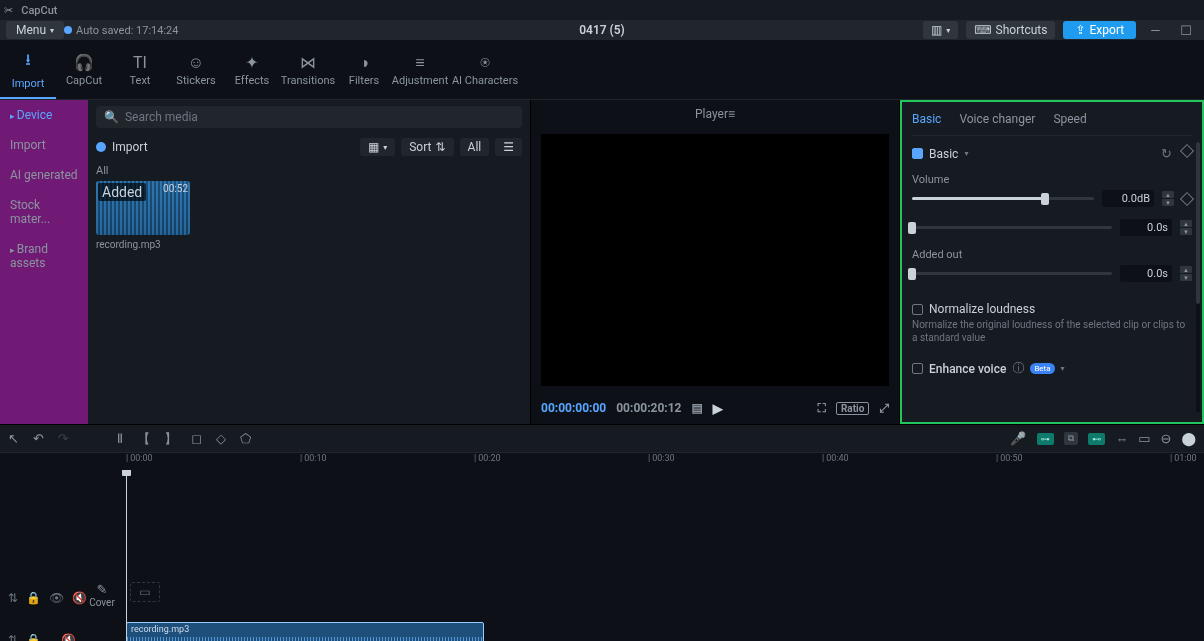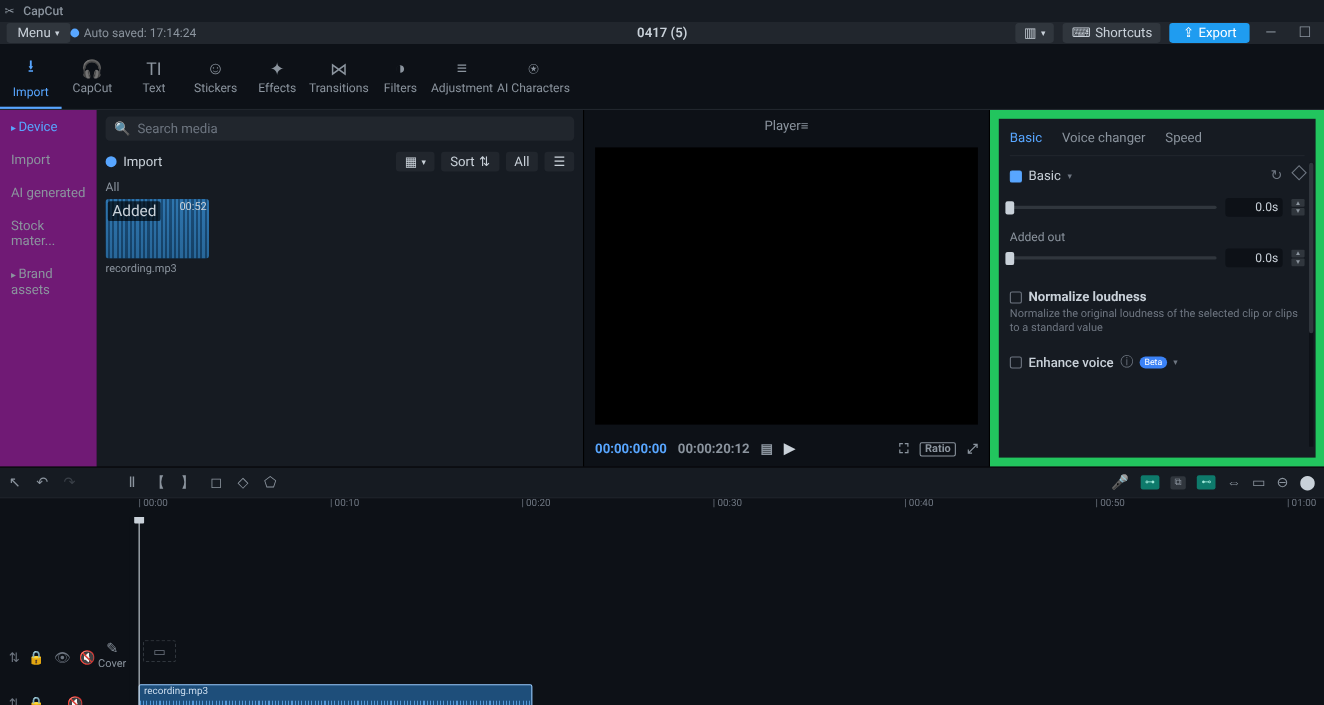--- a/index.html
+++ b/index.html
@@ -52,21 +52,21 @@
 
 .player-panel { flex:1; background:#0d1117; display:flex; flex-direction:column; border-left:1px solid #000; border-right:1px solid #000;}
 .player-head { height:28px; display:flex; align-items:center; justify-content:center; padding:0 10px; color:#8b949e; }
 .player-body { flex:1; margin:6px 10px; background:#000; }
 .player-foot { height:32px; display:flex; align-items:center; padding:0 10px; gap:10px; color:#8b949e;font-weight:bold;}
 .player-foot .time1{ color:#58a6ff;}
 .pf-right{ margin-left:auto; display:flex; gap:10px; align-items:center;}
 .ratio-box{ border:1px solid #8b949e; padding:0 4px; border-radius:2px; font-size:10px;}
 
 
-.inspector { width:304px; background:#161b22; border:8px solid #22c55e; display:flex; flex-direction:column; padding:0 10px 10px; }
+.inspector { width:304px; background:#161b22; border:2px solid #22c55e; display:flex; flex-direction:column; padding:0 10px 10px; }
 .insp-tabs { display:flex; gap:18px; height:34px; align-items:center; border-bottom:1px solid #21262d; }
 .insp-tab { color:#8b949e; cursor:pointer;}
 .insp-tab.active { color:#58a6ff; }
 .insp-section-head { display:flex; align-items:center; justify-content:space-between; padding:10px 0 6px;}
 .insp-section-head .left{ display:flex; align-items:center; gap:6px;}
 .chk { width:11px;height:11px;border:1px solid #58a6ff;background:#58a6ff;border-radius:2px;display:inline-block;}
 .chk.off{ background:transparent; border-color:#6e7681;}
 .prop { margin:6px 0; }
 .prop-label { color:#8b949e; font-size:11px; margin-bottom:4px;}
 .prop-row { display:flex; align-items:center; gap:8px; }
@@ -261,20 +261,35 @@
         <span class="chk"></span>
         <span style="color:#c9d1d9;">Basic</span>
         <span style="font-size:8px;color:#6e7681;">▾</span>
       </div>
       <div style="display:flex;gap:10px;">
         <span class="reset-ico">↻</span>
         <span class="diamond"></span>
       </div>
     </div>
 
+    <div class="prop">
+      <div class="prop-label">Volume</div>
+      <div class="prop-row">
+        <div class="slider">
+            <div class="fill" style="width:73%"></div>
+            <div class="knob" style="left:73%"></div>
+          </div>
+        <div class="valbox">0.0dB</div>
+        <div class="stepper">
+            <div class="step-btn">▲</div>
+            <div class="step-btn">▼</div>
+          </div>
+        <span class="diamond"></span>
+      </div>
+    </div>
 
     <div class="prop">
       <div class="prop-row">
         <div class="slider">
             <div class="knob" style="left:0%"></div>
           </div>
         <div class="valbox">0.0s</div>
         <div class="stepper">
             <div class="step-btn">▲</div>
             <div class="step-btn">▼</div>
@@ -292,21 +307,21 @@
         <div class="stepper">
             <div class="step-btn">▲</div>
             <div class="step-btn">▼</div>
           </div>
       </div>
     </div>
 
     <div class="prop" style="margin-top:14px;">
       <div style="display:flex;align-items:center;gap:6px;">
         <span class="chk off"></span>
-        <span style="color:#c9d1d9;font-weight:700;">Normalize loudness</span>
+        <span style="color:#c9d1d9;font-weight:400;">Normalize loudness</span>
       </div>
       <div class="helper">Normalize the original loudness of the selected clip or clips to a standard value</div>
     </div>
 
     <div class="prop" style="margin-top:10px;">
       <div style="display:flex;align-items:center;gap:6px;">
         <span class="chk off"></span>
         <span style="color:#c9d1d9;font-weight:500;">Enhance voice</span>
         <span style="color:#6e7681;cursor:pointer;">ⓘ</span>
         <span class="beta-badge">Beta</span>

